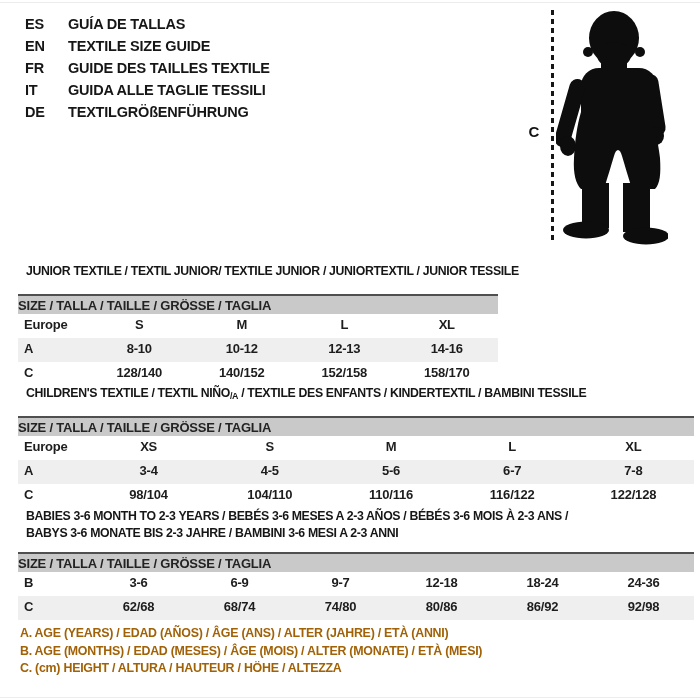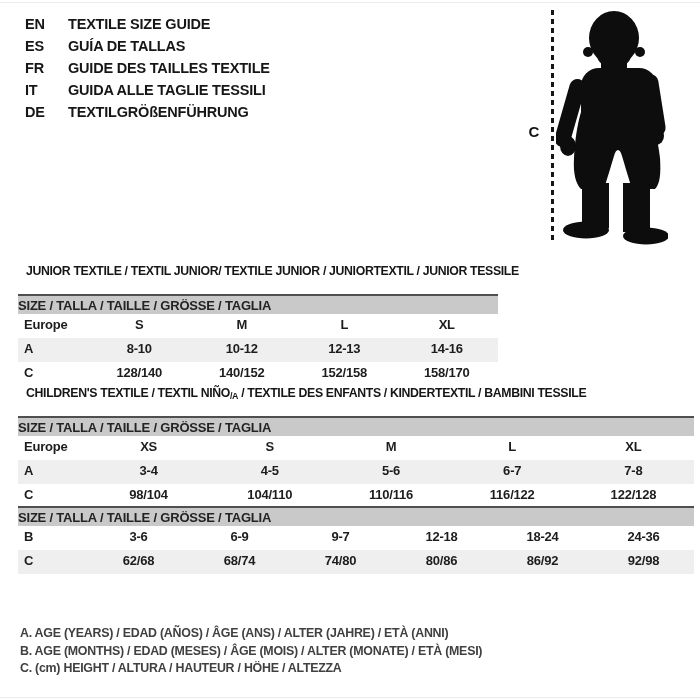--- a/index.html
+++ b/index.html
@@ -41,31 +41,31 @@
   #table-section-2 .size-bar{margin-top:10px;}
   .trow{display:flex;height:24px;line-height:22px;font-weight:700;font-size:13px;
         letter-spacing:-0.2px;color:#1d1d1d;}
   .trow.shaded{background:#efefef;}
   .trow .lbl{width:70px;padding-left:6px;box-sizing:border-box;text-align:left;}
   .trow .val{flex:1;text-align:center;}
 
   
   .footnotes{position:absolute;left:20px;top:625px;}
   .fnote{font-size:12.4px;font-weight:700;letter-spacing:-0.25px;line-height:17.5px;
-         white-space:nowrap;color:#404040;}
+         white-space:nowrap;color:#a16207;}
 </style>
 </head>
 <body>
 
 <div class="edge-line" id="edge-top"></div>
 <div class="edge-line" id="edge-bottom"></div>
 
 <div class="lang-block">
+    <div class="lang-row"><span class="lang-code">ES</span><span class="lang-label">GUÍA DE TALLAS</span></div>
     <div class="lang-row"><span class="lang-code">EN</span><span class="lang-label">TEXTILE SIZE GUIDE</span></div>
-    <div class="lang-row"><span class="lang-code">ES</span><span class="lang-label">GUÍA DE TALLAS</span></div>
     <div class="lang-row"><span class="lang-code">FR</span><span class="lang-label">GUIDE DES TAILLES TEXTILE</span></div>
     <div class="lang-row"><span class="lang-code">IT</span><span class="lang-label">GUIDA ALLE TAGLIE TESSILI</span></div>
     <div class="lang-row"><span class="lang-code">DE</span><span class="lang-label">TEXTILGRÖßENFÜHRUNG</span></div>
   </div>
 
 <div class="c-label">C</div>
 <div class="dotted-line"></div>
 
 <svg class="silhouette" viewBox="0 0 112 240" xmlns="http://www.w3.org/2000/svg">
   <g fill="#0d0d0d">
@@ -138,20 +138,24 @@
     <div class="trow">
       <div class="lbl">C</div>
       <div class="val">98/104</div>
       <div class="val">104/110</div>
       <div class="val">110/116</div>
       <div class="val">116/122</div>
       <div class="val">122/128</div>
     </div>
   </section>
 <section class="tbl-section" id="table-section-2">
+    <div class="sec-title">
+      <div>BABIES 3-6 MONTH TO 2-3 YEARS / BEBÉS 3-6 MESES A 2-3 AÑOS / BÉBÉS 3-6 MOIS À 2-3 ANS /</div>
+      <div>BABYS 3-6 MONATE BIS 2-3 JAHRE / BAMBINI 3-6 MESI A 2-3 ANNI</div>
+    </div>
     <div class="size-bar" style="background: rgb(201, 201, 201); border-top-color: rgb(79, 79, 79);">SIZE / TALLA / TAILLE / GRÖSSE / TAGLIA</div>
     <div class="trow">
       <div class="lbl">B</div>
       <div class="val">3-6</div>
       <div class="val">6-9</div>
       <div class="val">9-7</div>
       <div class="val">12-18</div>
       <div class="val">18-24</div>
       <div class="val">24-36</div>
     </div>

